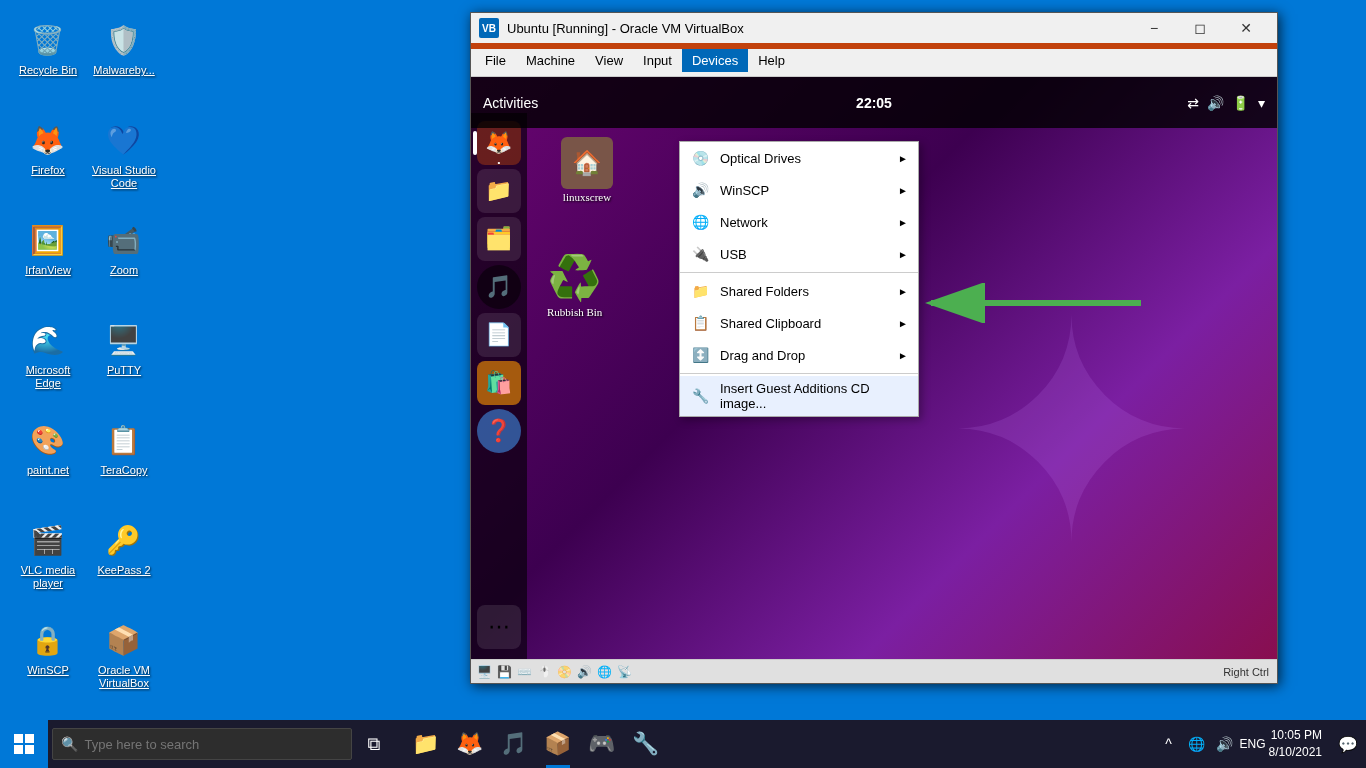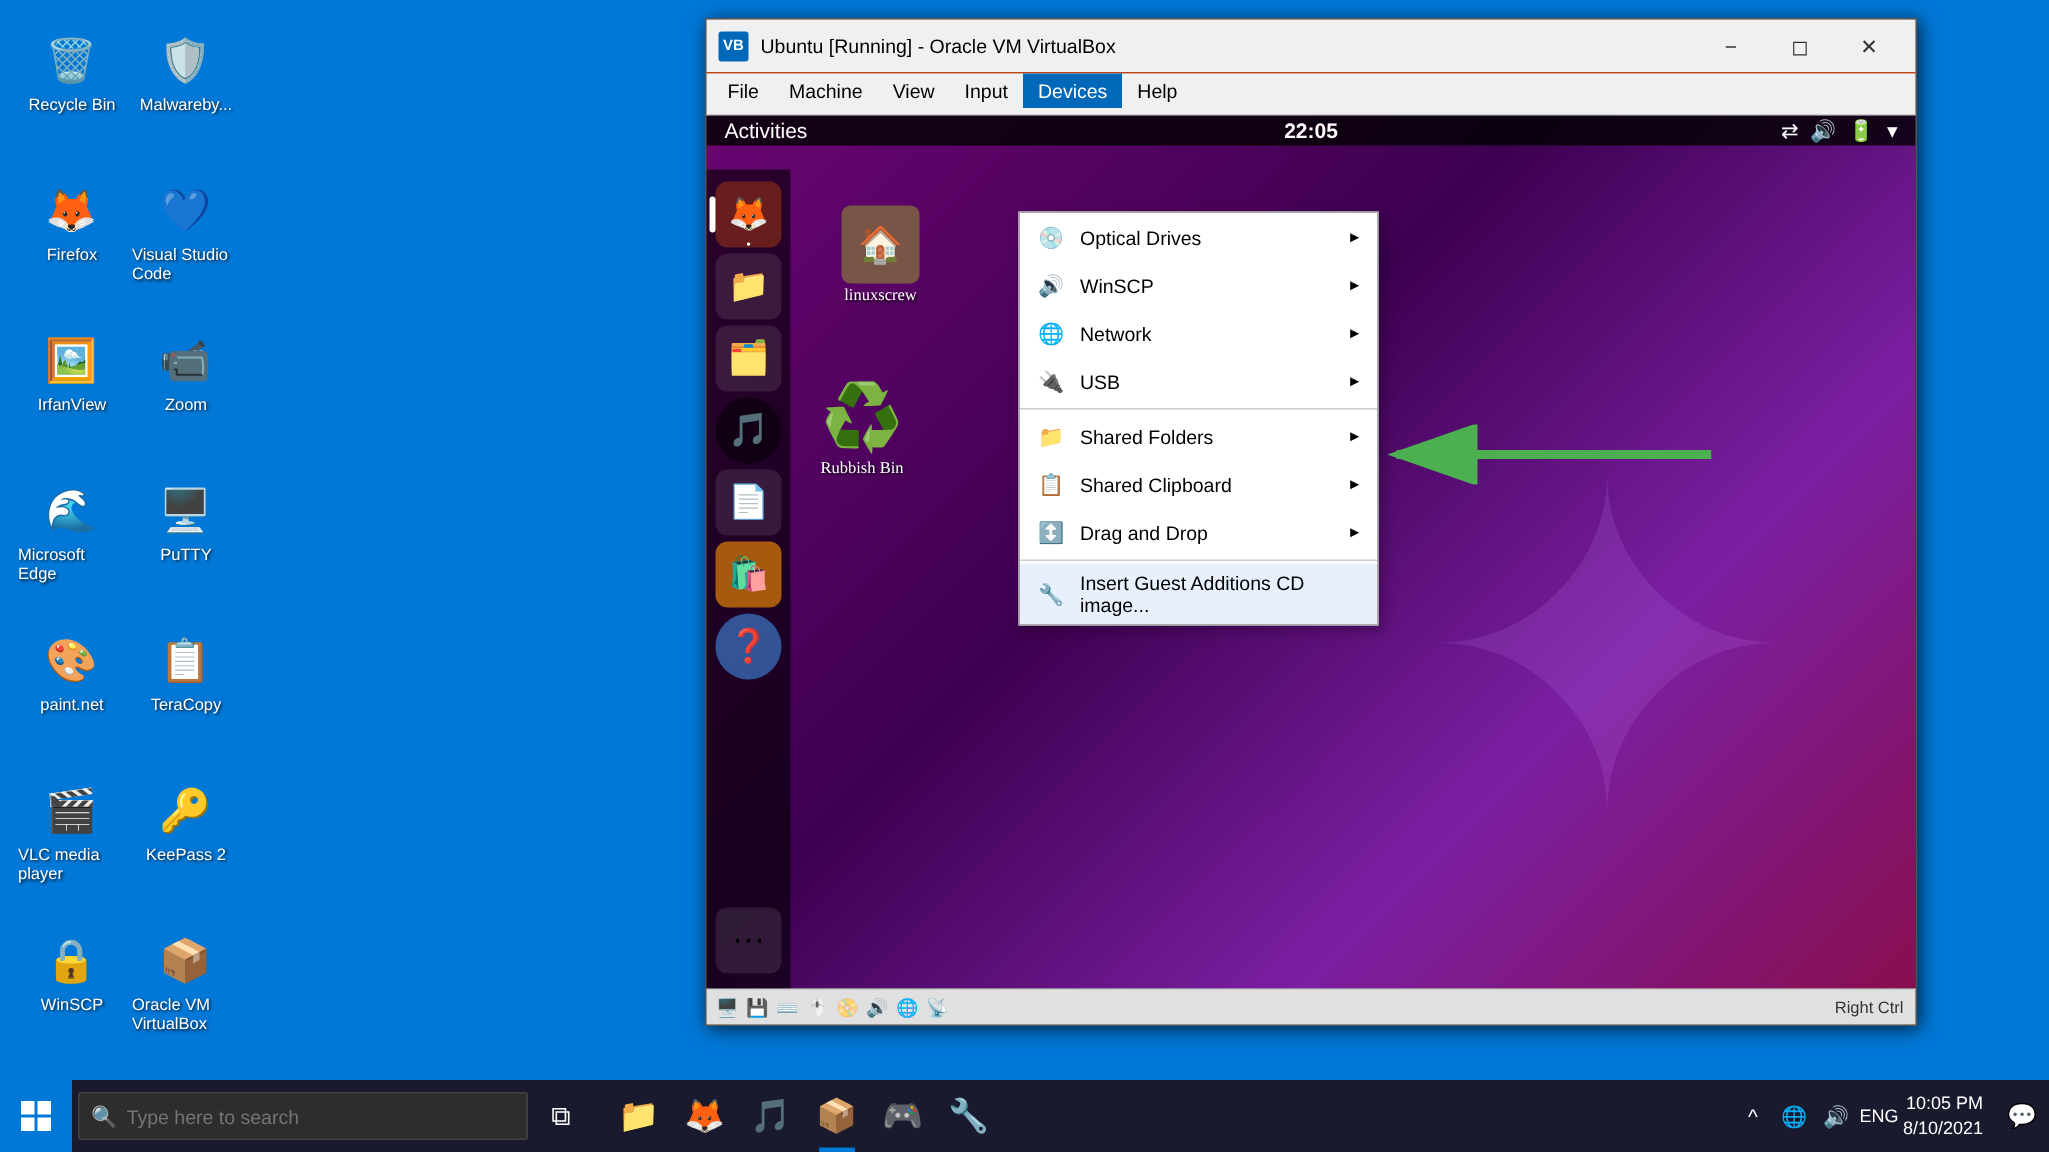--- a/index.html
+++ b/index.html
@@ -35,22 +35,24 @@
       height: 40px;
       display: flex;
       align-items: center;
       justify-content: center;
       font-size: 28px;
       margin-bottom: 4px;
     }
     .desktop-icon .icon-label {
       font-size: 11px;
       color: #fff;
+      text-align: center;
       text-shadow: 1px 1px 2px rgba(0,0,0,0.8);
       line-height: 1.2;
+      text-decoration: underline;
     }
 
     
     #taskbar {
       position: absolute;
       bottom: 0; left: 0;
       width: 100%;
       height: 48px;
       background: #1a1a2e;
       display: flex;
@@ -179,21 +181,21 @@
       display: flex;
       flex-direction: column;
       z-index: 50;
     }
     #vbox-titlebar {
       height: 36px;
       background: #f0f0f0;
       display: flex;
       align-items: center;
       padding: 0 8px;
-      border-bottom: 1px solid #c2410c;
+      border-bottom: 6px solid #c2410c;
       flex-shrink: 0;
     }
     #vbox-title-icon {
       width: 20px;
       height: 20px;
       margin-right: 8px;
       background: #0068b8;
       border-radius: 2px;
       display: flex;
       align-items: center;
@@ -245,21 +247,21 @@
     
     #ubuntu-desktop {
       width: 100%;
       height: 100%;
       background: linear-gradient(135deg, #6a0572 0%, #3d0050 40%, #7b1fa2 70%, #880e4f 100%);
       position: relative;
     }
 
     
     #ubuntu-topbar {
-      height: 20px;
+      height: 51px;
       background: rgba(0,0,0,0.8);
       display: flex;
       align-items: center;
       padding: 0 12px;
       position: absolute;
       top: 0; left: 0; right: 0;
       z-index: 10;
     }
     #activities-btn {
       color: white;

